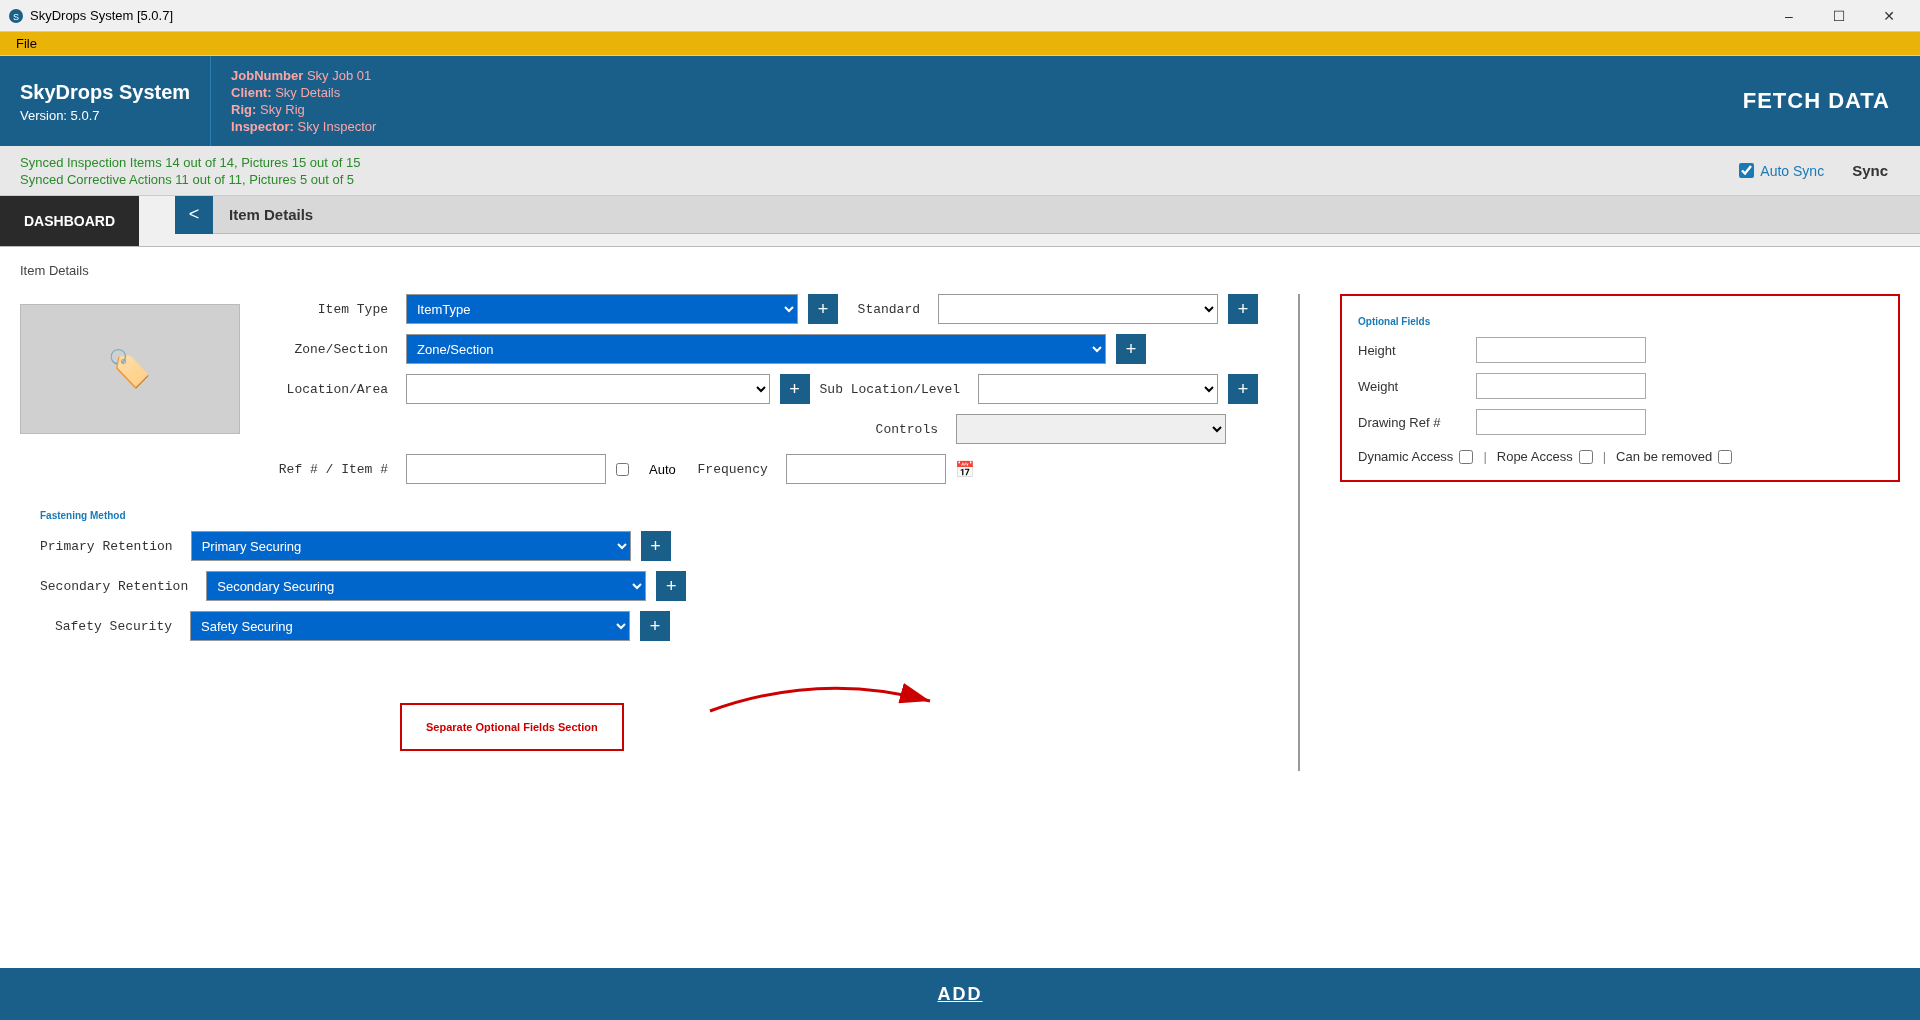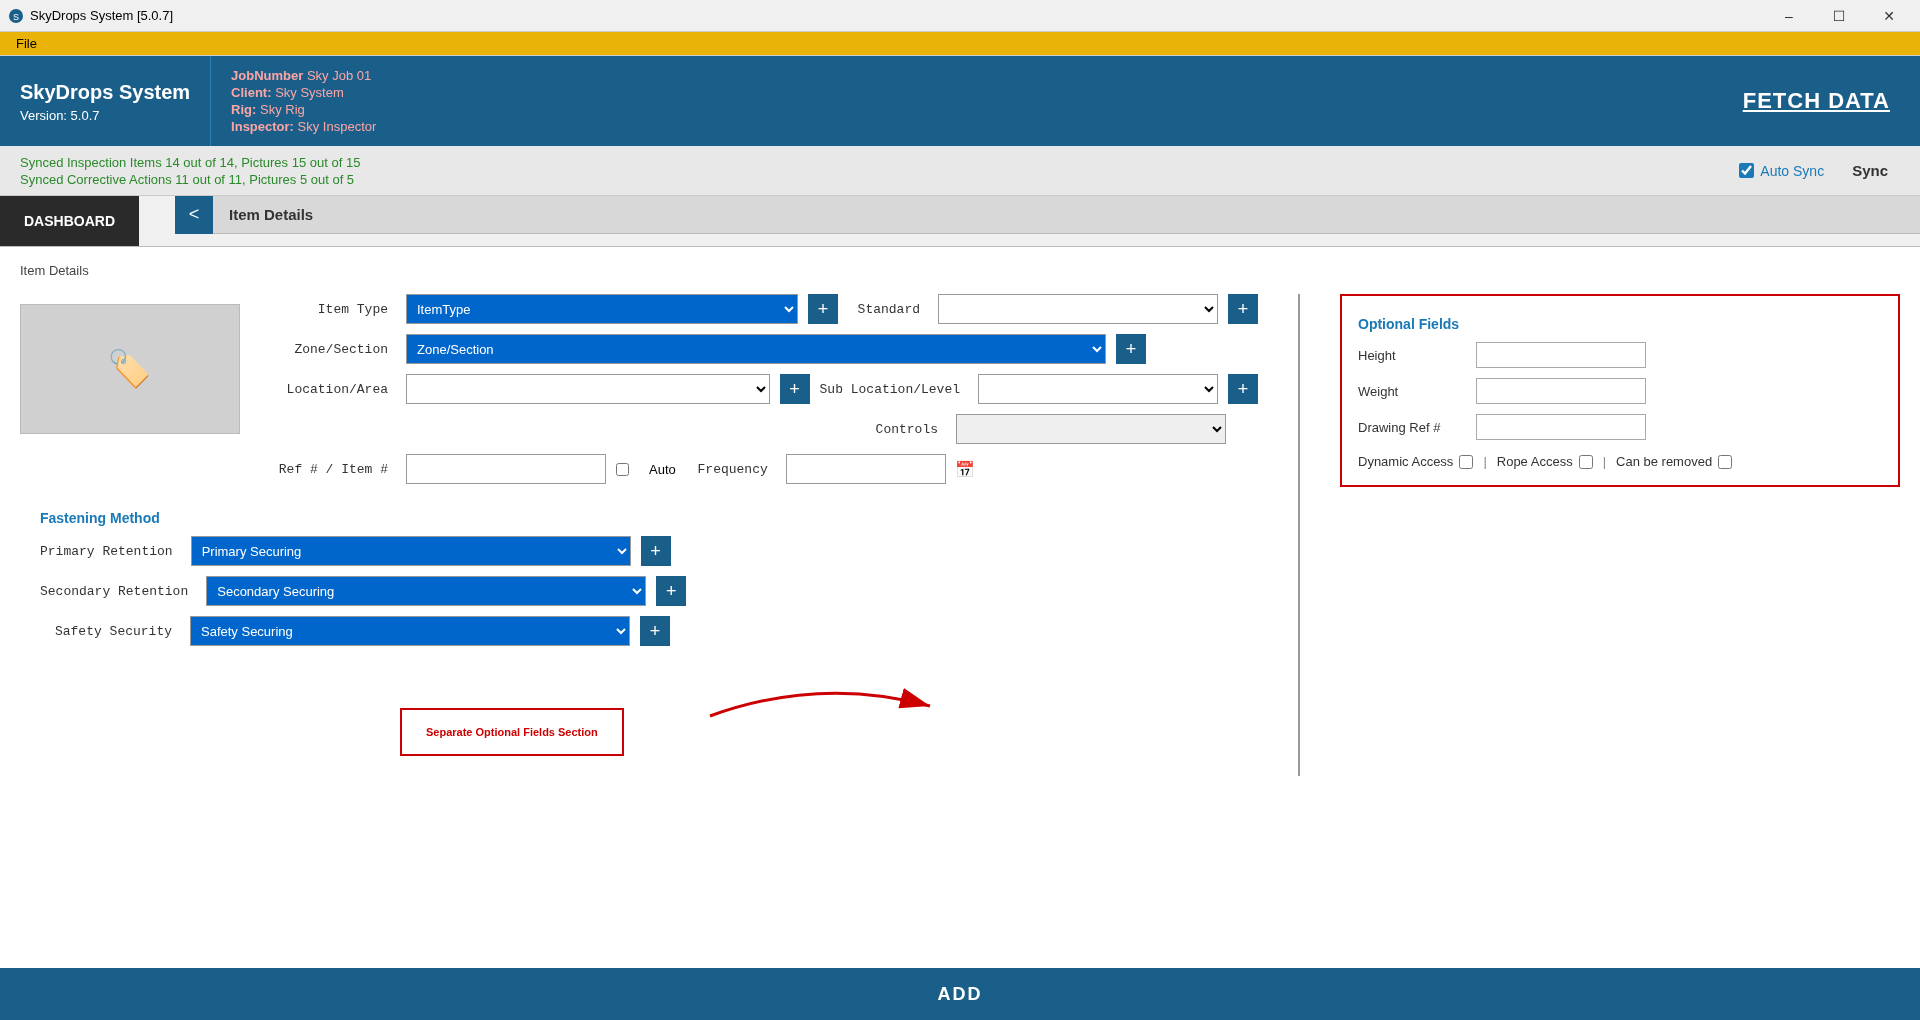--- a/index.html
+++ b/index.html
@@ -68,21 +68,20 @@
       padding: 0 30px;
     }
     .fetch-btn {
       color: white;
       font-size: 22px;
       font-weight: bold;
       letter-spacing: 1px;
       background: none;
       border: none;
       cursor: pointer;
-      text-decoration: underline;
     }
 
     
     .sync-bar {
       background: #e8e8e8;
       height: 50px;
       display: flex;
       align-items: center;
       padding: 0 20px;
       border-bottom: 1px solid #ccc;
@@ -209,21 +208,21 @@
 
     .two-column-form {
       display: flex;
       gap: 30px;
     }
     .left-col { flex: 1; }
     .right-col { flex: 1; }
 
     .section-link {
       color: #1a7ab8;
-      font-size: 14px;
+      font-size: 10px;
       font-weight: 600;
       cursor: pointer;
       text-decoration: none;
       display: block;
       margin-bottom: 10px;
       margin-top: 4px;
     }
     .auto-check-label {
       display: flex;
       align-items: center;
@@ -295,20 +294,21 @@
       width: 1920px;
     }
     .add-btn {
       background: none;
       border: none;
       color: white;
       font-size: 18px;
       font-weight: bold;
       letter-spacing: 2px;
       cursor: pointer;
+      text-decoration: underline;
     }
 
     .controls-select {
       width: 270px;
       height: 30px;
       border: 1px solid #999;
       font-size: 13px;
       padding: 0 6px;
     }
 
@@ -354,21 +354,21 @@
     <div class="brand-title">SkyDrops System</div>
     <div class="brand-version">
       <span>Version:</span>&nbsp;<span>5.0.7</span>
     </div>
   </div>
   <div class="header-info">
     <div class="header-info-row">
       <strong>JobNumber</strong>&nbsp;<span>Sky Job 01</span>
     </div>
     <div class="header-info-row">
-      <strong>Client:</strong>&nbsp;<span>Sky System</span>
+      <strong>Client:</strong>&nbsp;<span>Sky Details</span>
     </div>
     <div class="header-info-row">
       <strong>Rig:</strong>&nbsp;<span>Sky Rig</span>
     </div>
     <div class="header-info-row">
       <strong>Inspector:</strong>&nbsp;<span>Sky Inspector</span>
     </div>
   </div>
   <div class="header-fetch">
     <button class="fetch-btn">FETCH DATA</button>

